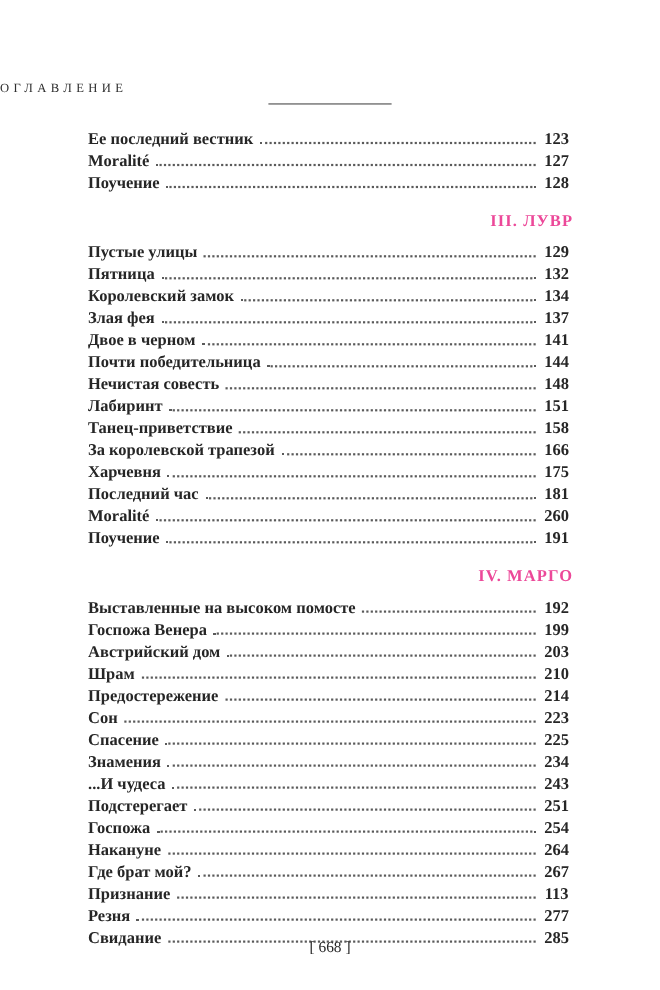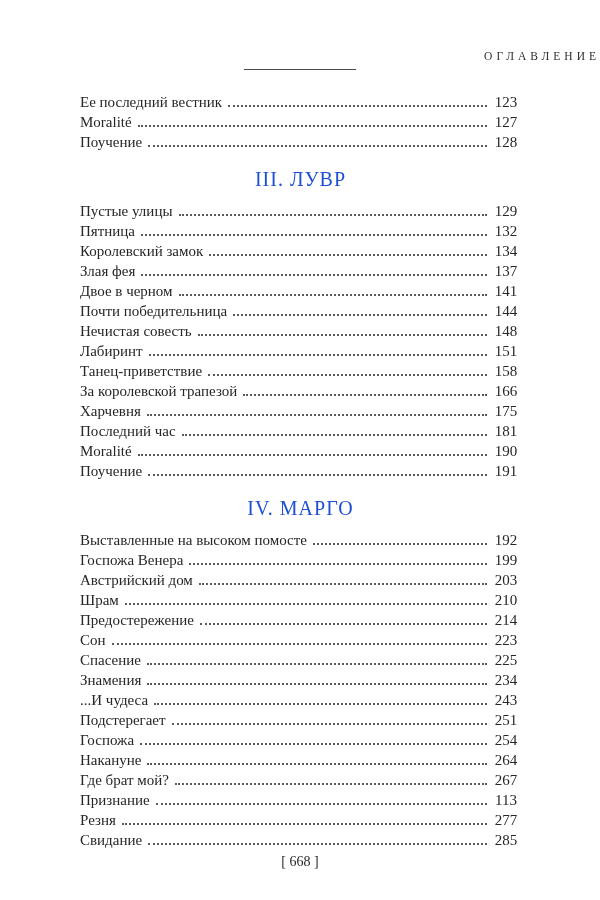--- a/index.html
+++ b/index.html
@@ -12,37 +12,39 @@
     -webkit-font-smoothing: antialiased;
   }
   .page {
     position: relative;
     width: 600px;
     height: 900px;
     overflow: hidden;
     background: #ffffff;
   }
   .running-head {
-    text-align: right;
+    text-align: left;
     padding-top: 46px;
+    margin-top: 25px;
   }
   .running-head-title {
     display: inline-block;
     font-size: 11.5px;
     letter-spacing: 4px;
     color: #2e2e2e;
   }
   .running-head-rule {
     width: 112px;
     height: 1px;
     background: #4a4a4a;
     margin: 5px auto 0 auto;
   }
   .toc {
     margin: 22px 79px 0 80px;
+    font-weight: bold;
   }
   .toc-row {
     display: flex;
     align-items: baseline;
     font-size: 15px;
     line-height: 20px;
     color: #262626;
   }
   .toc-title {
     white-space: nowrap;
@@ -53,24 +55,24 @@
     margin: 0 4px 3px 6px;
     border-bottom: 2px dotted #5a5a5a;
     min-width: 12px;
   }
   .toc-page {
     flex: 0 0 auto;
     min-width: 30px;
     text-align: center;
   }
   .section-heading {
-    text-align: center;
-    font-size: 20px;
+    text-align: right;
+    font-size: 15px;
     letter-spacing: 1px;
-    color: #1d4ed8;
+    color: #ec4899;
     margin: 16px 0 10px 0;
   }
   .folio {
     position: absolute;
     bottom: 30px;
     left: 0;
     width: 100%;
     text-align: center;
     font-size: 14px;
     color: #262626;
@@ -158,21 +160,21 @@
         <span class="toc-page">175</span>
       </div>
       <div class="toc-row">
         <span class="toc-title">Последний час</span>
         <span class="dots"></span>
         <span class="toc-page">181</span>
       </div>
       <div class="toc-row">
         <span class="toc-title">Moralité</span>
         <span class="dots"></span>
-        <span class="toc-page">190</span>
+        <span class="toc-page">260</span>
       </div>
       <div class="toc-row">
         <span class="toc-title">Поучение</span>
         <span class="dots"></span>
         <span class="toc-page">191</span>
       </div>
       <div class="section-heading">IV. МАРГО</div>
       <div class="toc-row">
         <span class="toc-title">Выставленные на высоком помосте</span>
         <span class="dots"></span>

